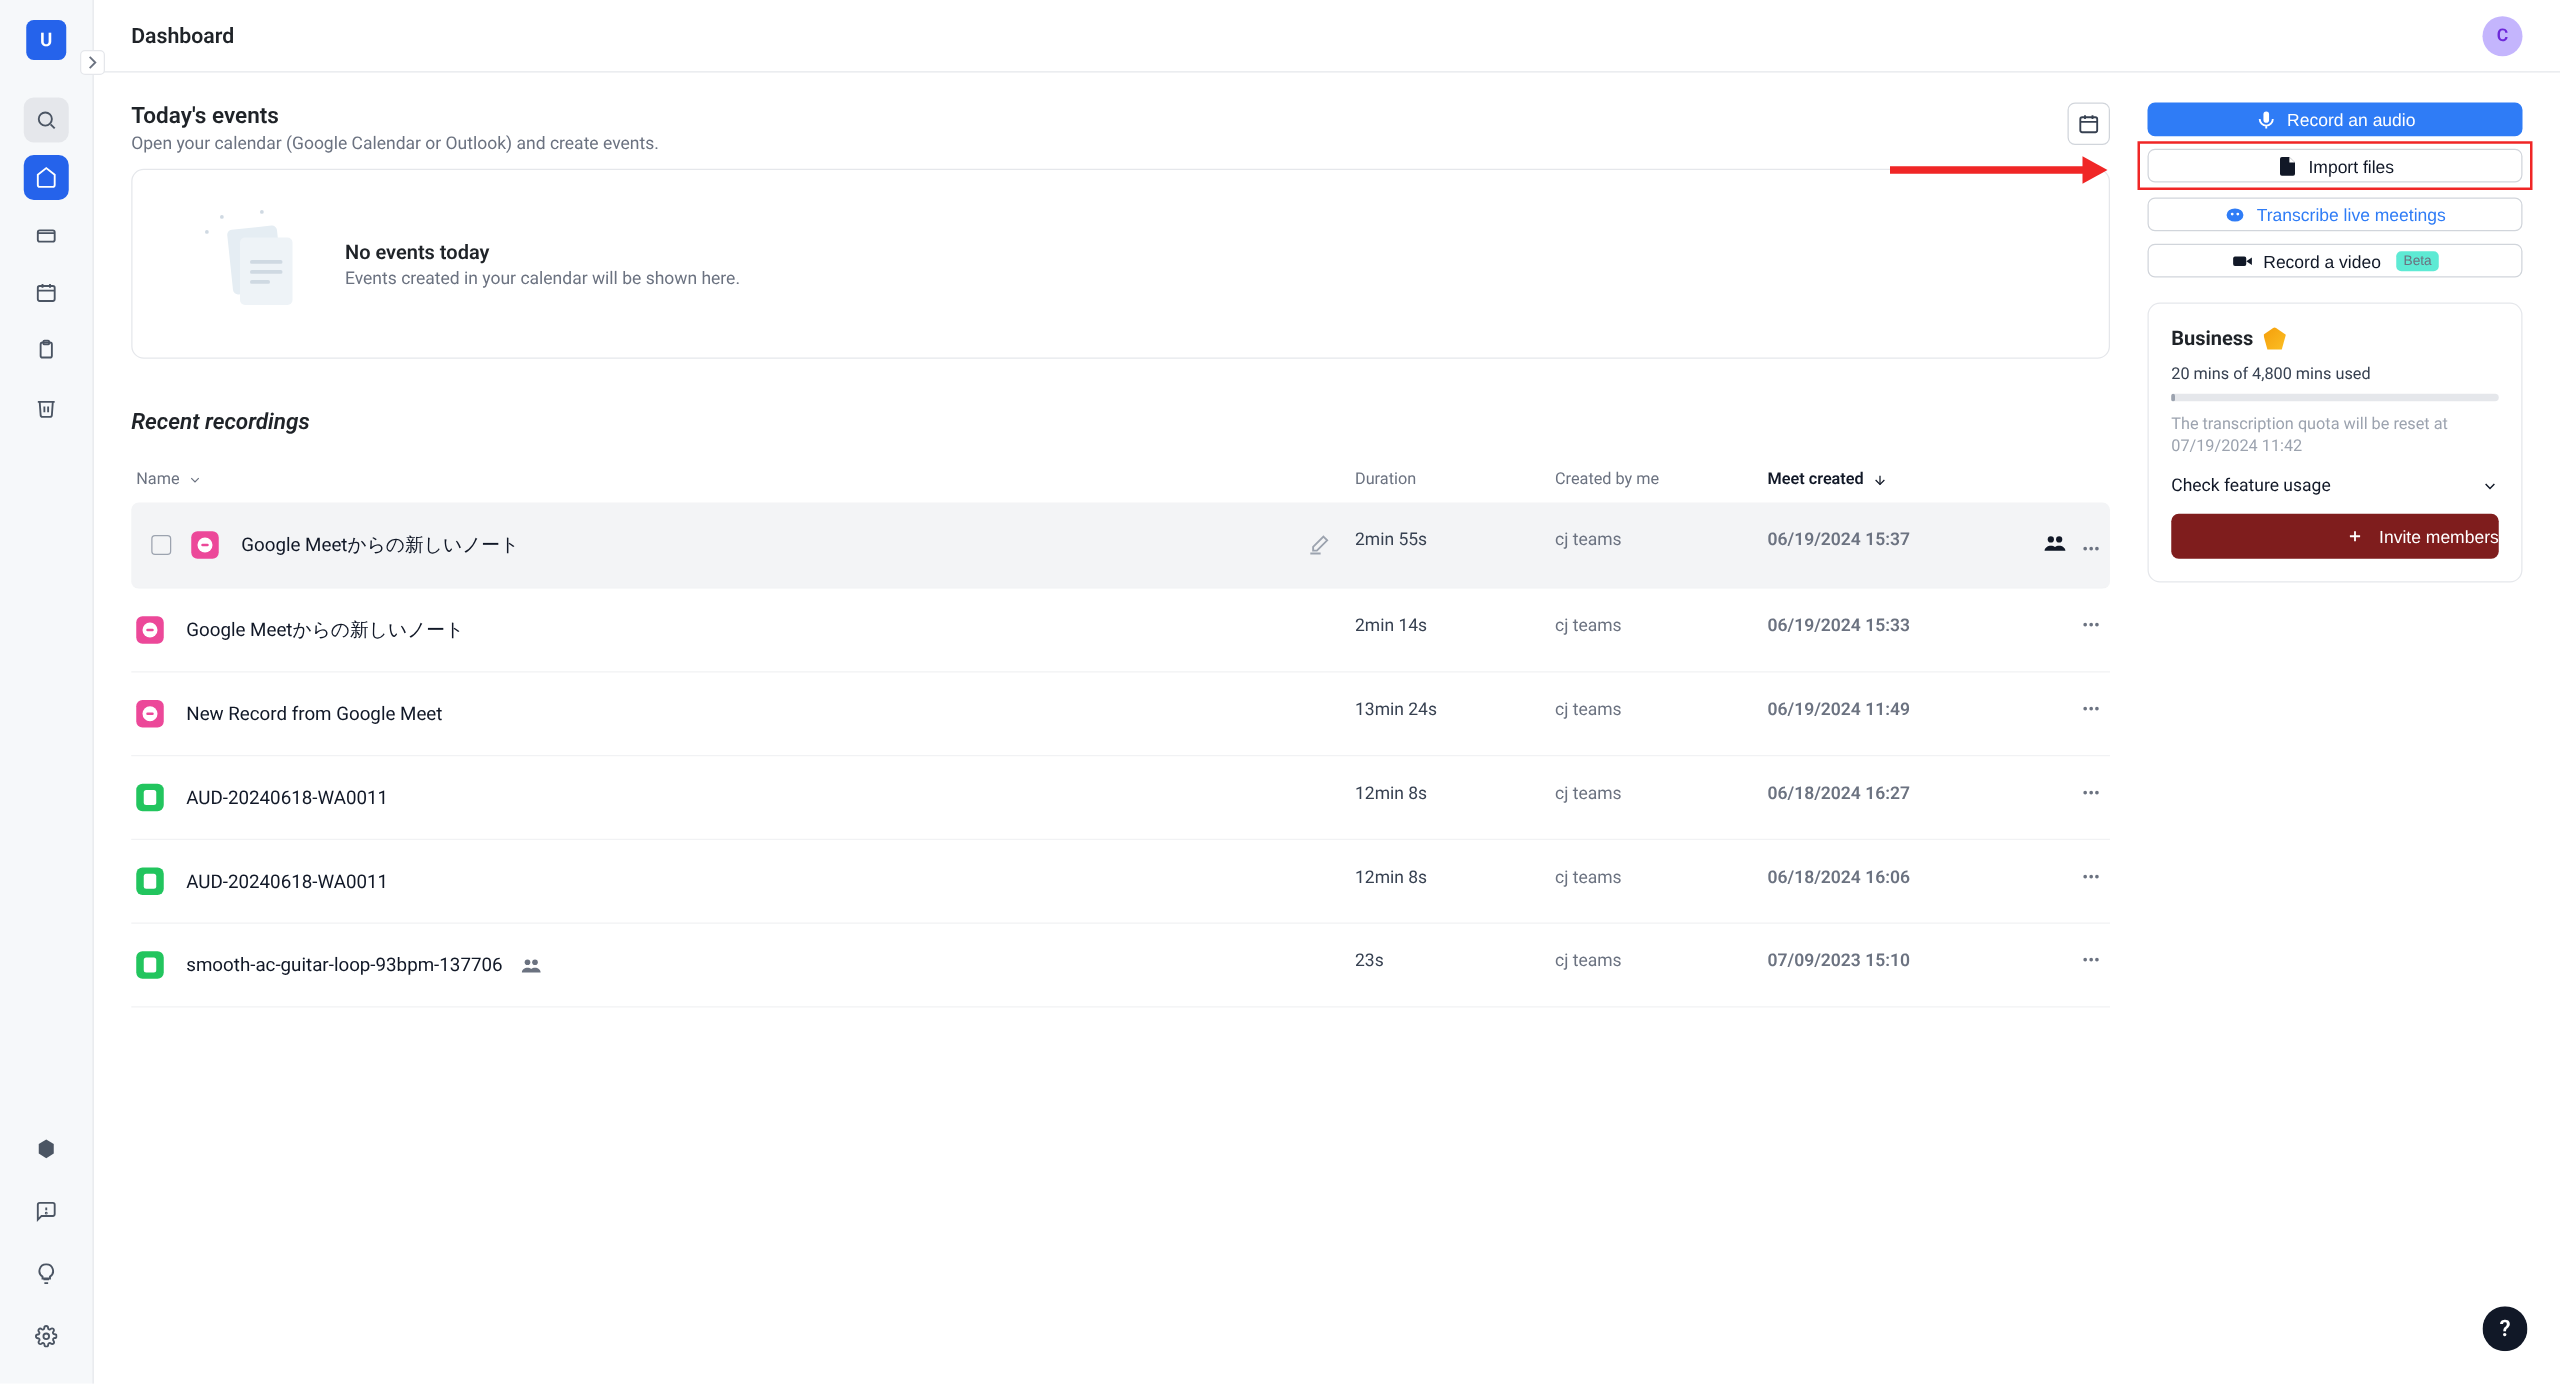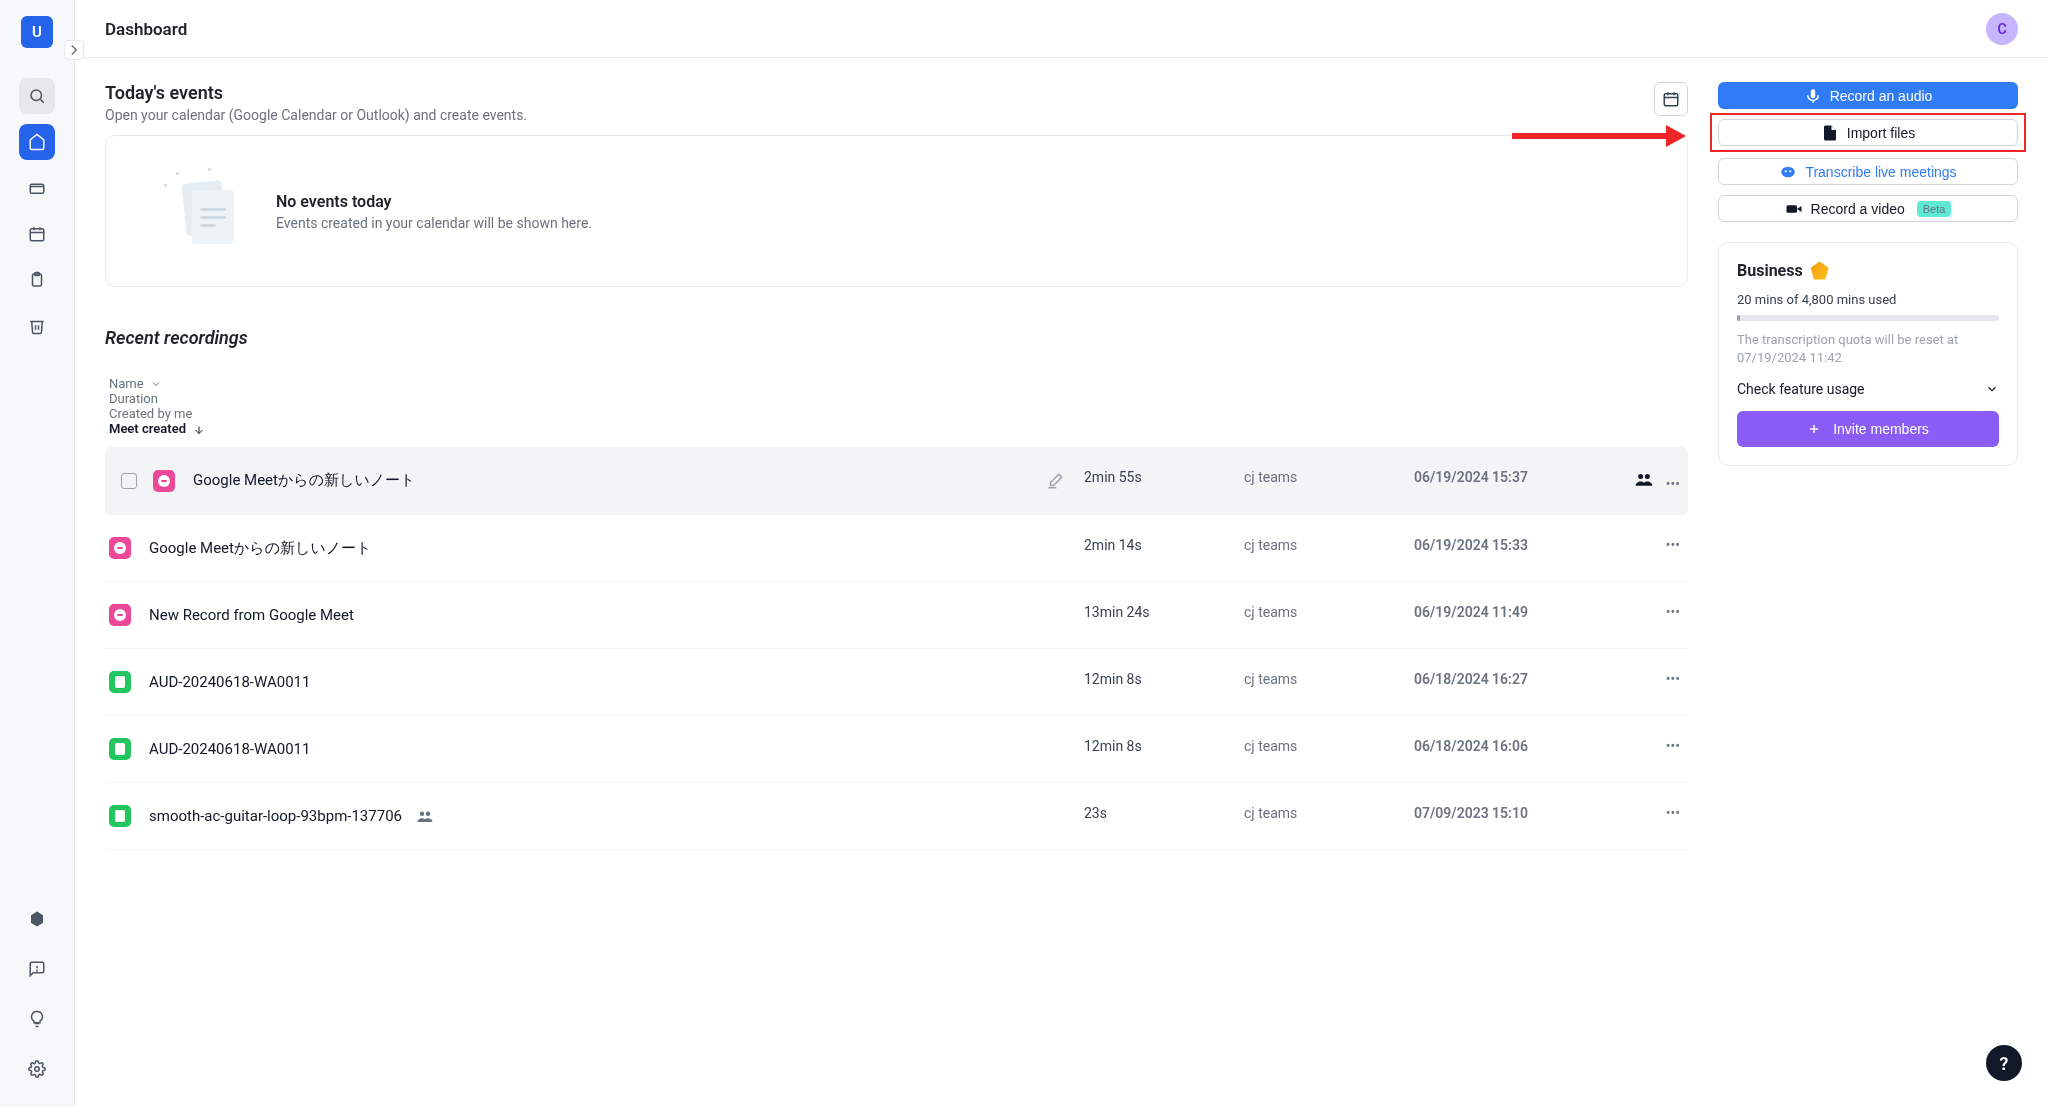--- a/index.html
+++ b/index.html
@@ -38,21 +38,21 @@
   .events-illustration { width: 100px; height: 90px; position: relative; flex-shrink: 0; }
   .doc-shadow { position: absolute; width: 40px; height: 52px; background: #e5edf3; border-radius: 4px; top: 16px; left: 38px; transform: rotate(-6deg); }
   .doc-front { position: absolute; width: 42px; height: 54px; background: #eef3f7; border-radius: 4px; top: 24px; left: 46px; display:flex; flex-direction:column; justify-content:center; gap:5px; padding:10px 8px;}
   .doc-front span{ height:3px; background:#cfd9e2; border-radius:2px;}
   .dot1,.dot2,.dot3{ position:absolute; width:3px; height:3px; background:#cfd9e2; border-radius:50%;}
   .dot1{top:6px;left:30px} .dot2{top:18px;left:18px} .dot3{top:2px;left:62px}
   .events-empty h3 { font-size: 16px; font-weight: 600; margin-bottom: 4px; }
   .events-empty p { color: #6b7280; font-size: 14px; }
 
   .recordings-head { font-size: 18px; font-weight: 600; margin-bottom: 18px; font-style: italic; }
-  .table-head { display: flex; padding: 10px 4px; color: #6b7280; font-size: 13px; border-bottom: 1px solid transparent; flex-direction: column;}
+  .table-head { display: flex; padding: 10px 4px; color: #6b7280; font-size: 13px; border-bottom: 1px solid transparent;}
   .col-name { flex: 1; display: flex; align-items: center; gap: 6px; }
   .col-duration { width: 160px; }
   .col-creator { width: 170px; }
   .col-date { width: 200px; font-weight: 600; color: #111827; }
   .col-actions { width: 70px; text-align: right; }
 
   .row { display: flex; padding: 22px 4px; border-bottom: 1px solid #f1f2f4; color: #374151; position:relative;}
   .row.highlight { background: #f3f4f6; border-radius: 6px; }
   .row.highlight .checkbox { margin-right: 10px; }
   .checkbox { width: 16px; height: 16px; border: 1.5px solid #9ca3af; border-radius: 3px; margin-left:12px;}
@@ -80,21 +80,21 @@
   .arrow::after { content: ''; position: absolute; right: -14px; top: -8px; border-left: 20px solid #f02626; border-top: 11px solid transparent; border-bottom: 11px solid transparent; }
 
   .biz-card { border: 1px solid #e5e7eb; border-radius: 10px; padding: 18px; margin-top: 20px; }
   .biz-title { font-size: 16px; font-weight: 700; display: flex; align-items: center; gap: 8px; margin-bottom: 12px; }
   .biz-badge { width: 18px; height: 18px; background: linear-gradient(135deg,#f59e0b,#fbbf24); clip-path: polygon(50% 0,100% 35%,82% 100%,18% 100%,0 35%); }
   .biz-usage { color: #374151; font-size: 13px; margin-bottom: 8px; }
   .progress { width: 100%; height: 6px; background: #e5e7eb; border-radius: 4px; margin-bottom: 10px; position:relative;}
   .progress-fill { height:100%; background:#9ca3af; border-radius:4px; width:1%;}
   .biz-reset { color: #9ca3af; font-size: 13px; line-height: 1.4; margin-bottom: 14px; }
   .feature-toggle { display: flex; justify-content: space-between; align-items: center; color: #111827; font-size: 14px; cursor: pointer; margin-bottom: 14px; }
-  .invite-btn { width: 100%; height: 36px; background: #8b5cf6; color: #fff; border: none; border-radius: 6px; display: flex; align-items: center; justify-content: center; gap: 12px; font-size: 14px; cursor: pointer; }
+  .invite-btn { width: 100%; height: 36px; background: #7f1d1d; color: #fff; border: none; border-radius: 6px; display: flex; align-items: center; justify-content: flex-end; gap: 12px; font-size: 14px; cursor: pointer; }
 
   .help-fab { position: fixed; right: 26px; bottom: 26px; width: 36px; height: 36px; border-radius: 50%; background: #111827; color: #fff; display: flex; align-items: center; justify-content: center; font-size: 18px; font-weight: 600; cursor: pointer; }
 
   .svg-icon{ width:18px; height:18px; }
 </style>
 </head>
 <body>
 
 <div class="app">
   <div class="sidebar">

